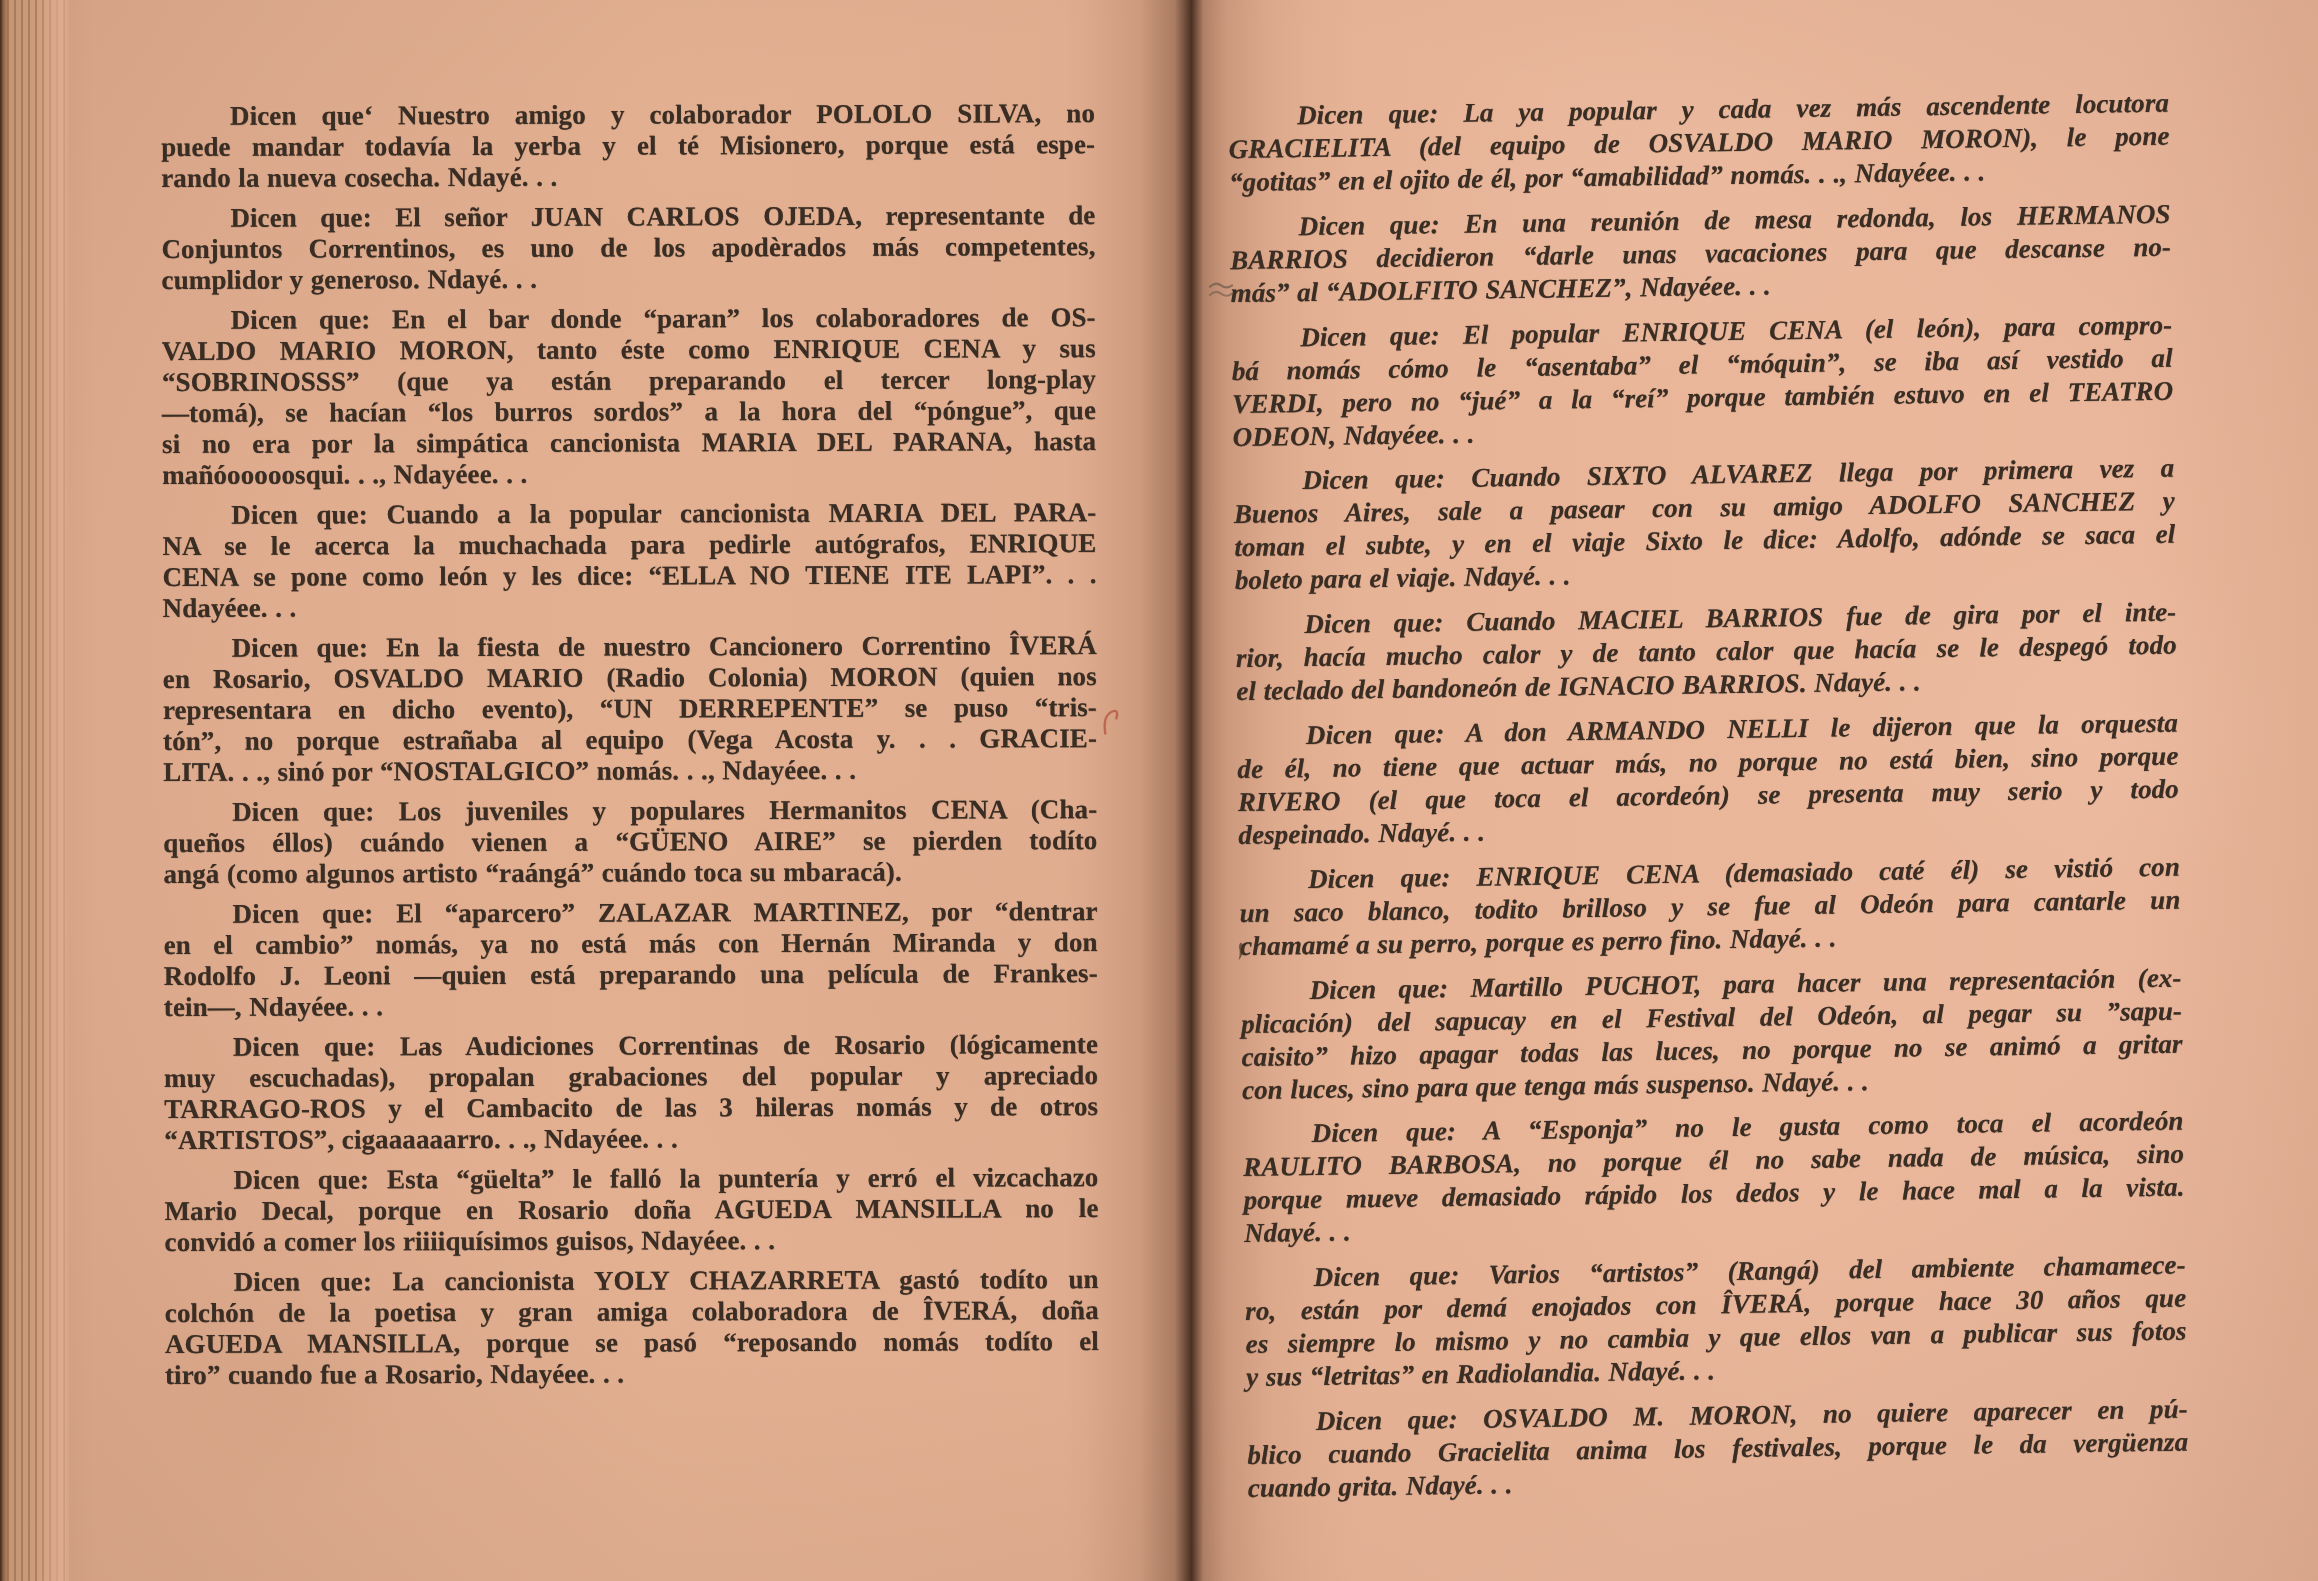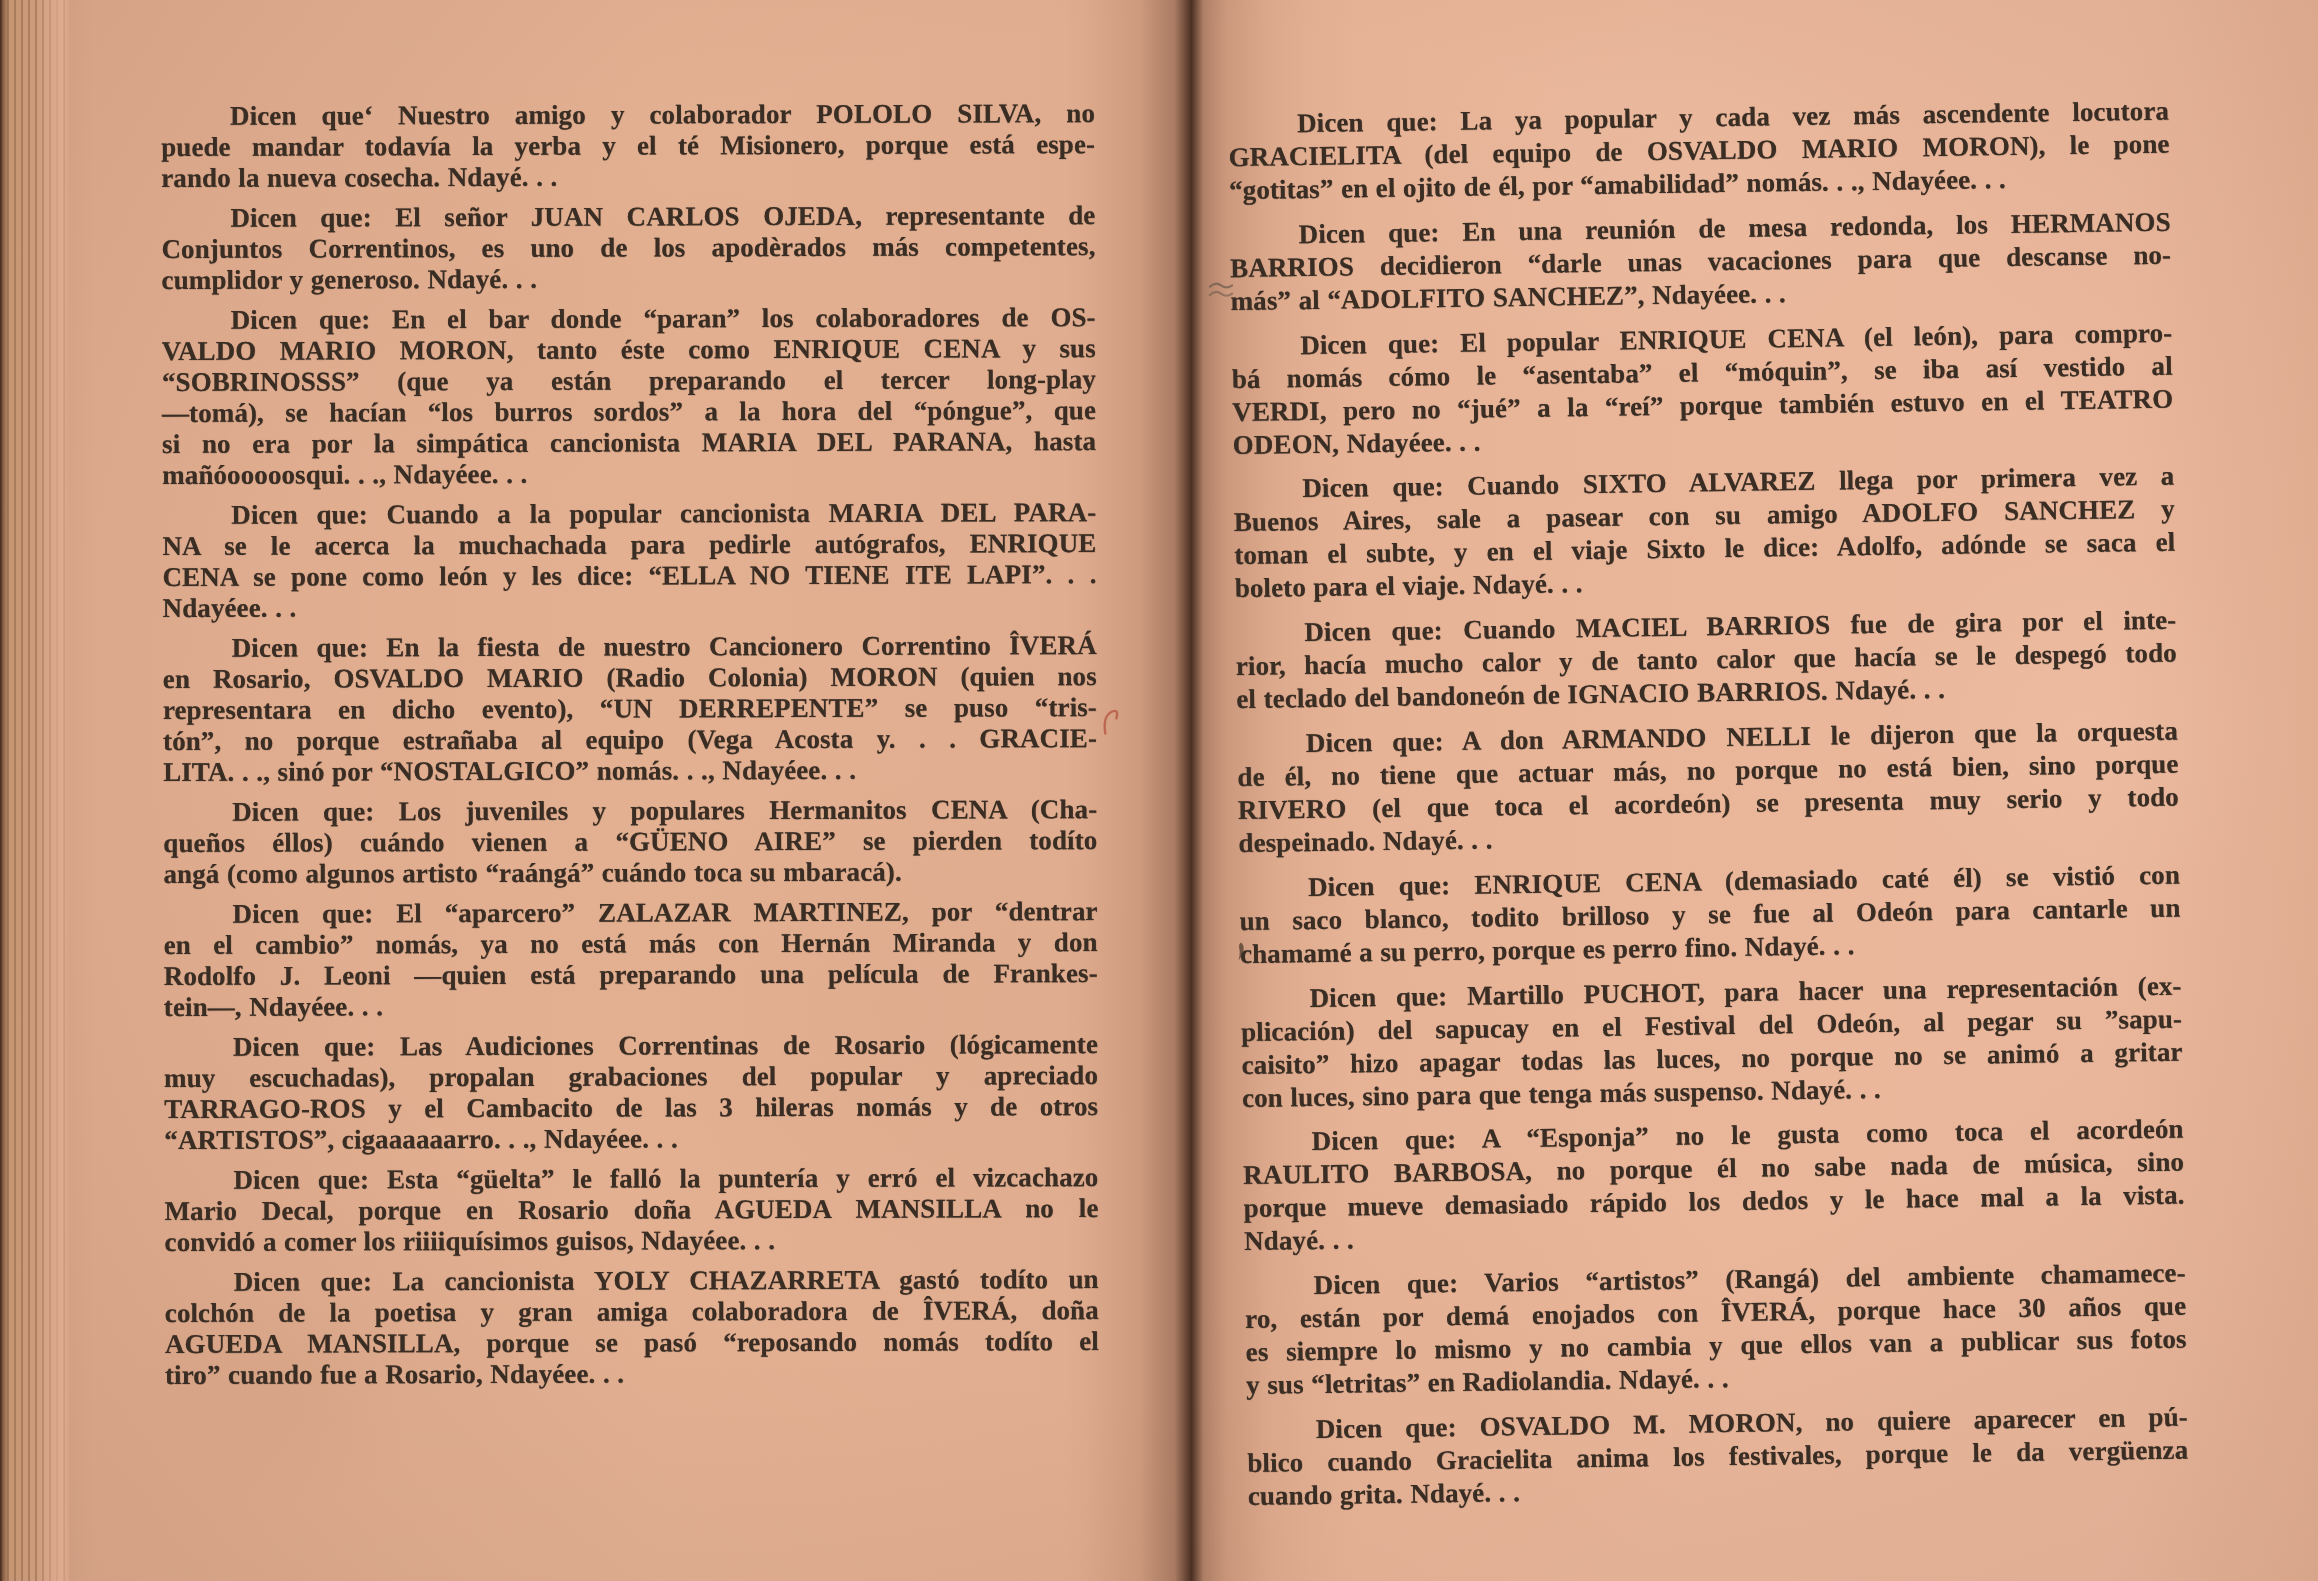--- a/index.html
+++ b/index.html
@@ -51,21 +51,21 @@
       rgba(190,140,108,0.10) 84%,
       rgba(190,140,108,0) 100%);
   }
   .right-edge{
     position:absolute;right:0;top:0;width:18px;height:100%;pointer-events:none;
     background:linear-gradient(90deg, rgba(150,100,72,0) 0%, rgba(150,100,72,0.22) 100%);
   }
 
   .page{position:absolute;}
   .page-left {left:161px;  top:101px; width:934px; height:1338px;}
-  .page-right{left:1248px; top:108px; width:941px; height:1414px;}
+  .page-right{left:1248px; top:100px; width:941px; height:1414px;font-style:italic;}
   .text-block{width:100%;}
   .page-left  .text-block{transform:rotate(-0.18deg);transform-origin:0 0;}
   .page-right .text-block{transform:rotate(-0.82deg);transform-origin:0 100%;}
 
   .para{margin:0;}
   .page-left  .para + .para{margin-top:9px;}
   .page-right .para + .para{margin-top:11.8px;}
 
   .line{
     font-size:27px;

